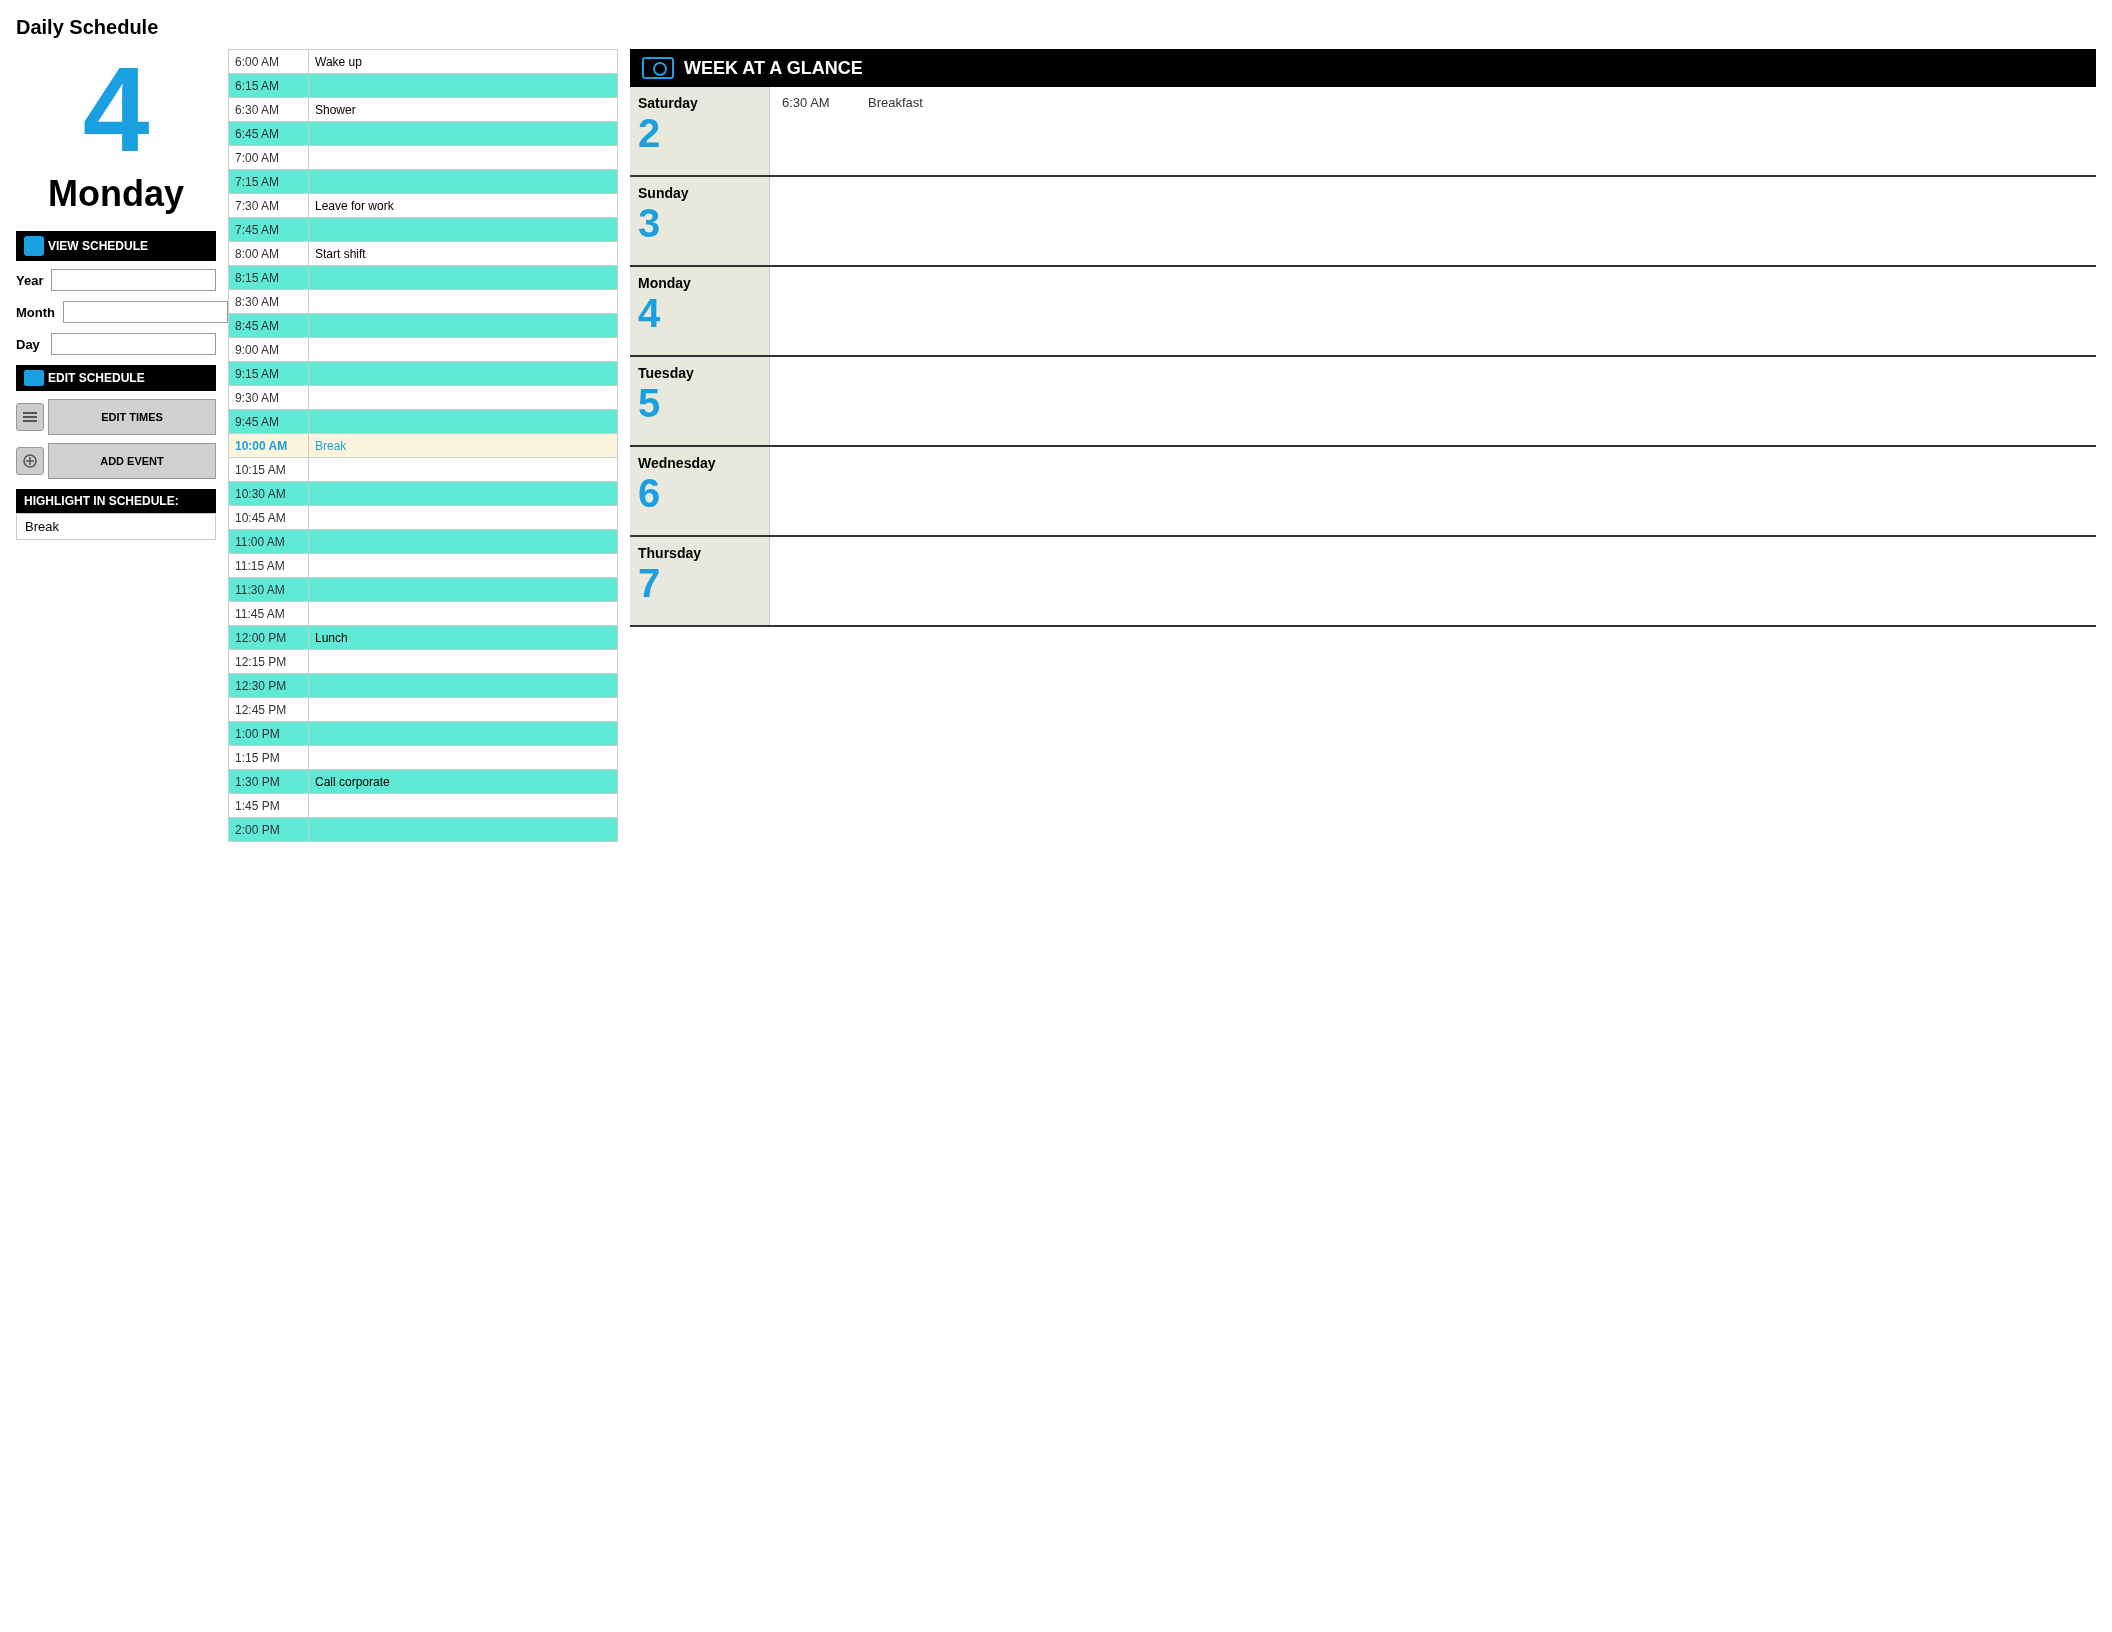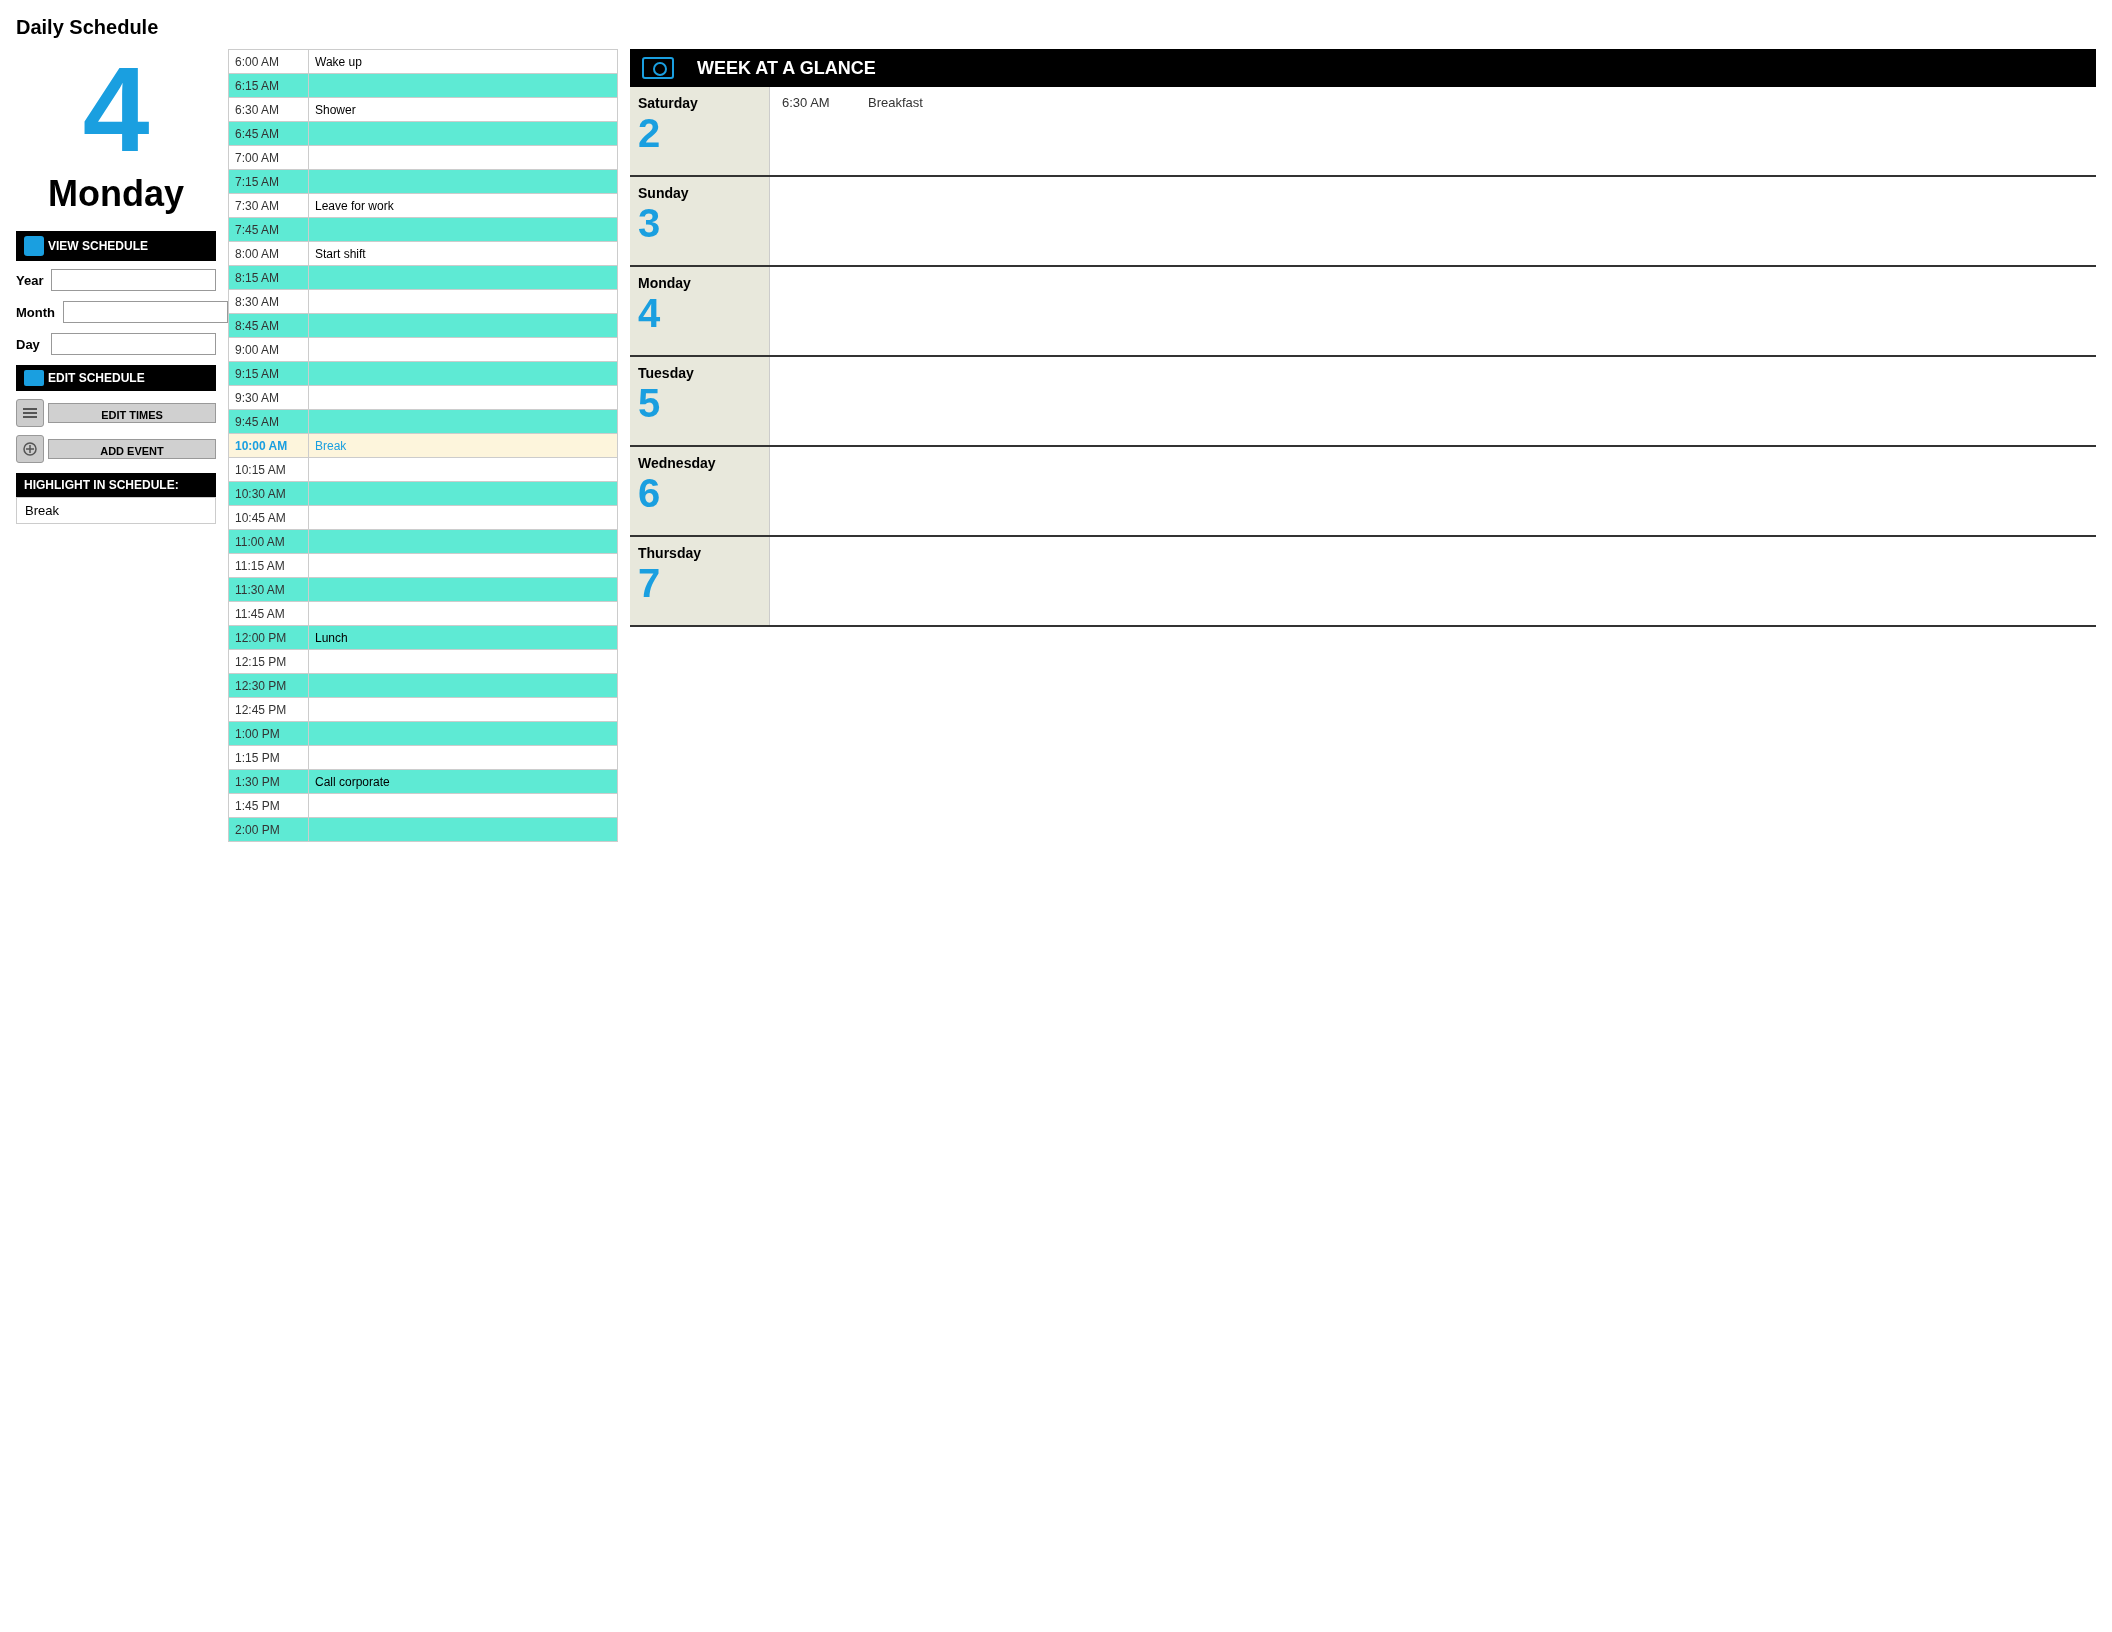--- a/index.html
+++ b/index.html
@@ -104,21 +104,21 @@
     }
     .btn-main {
       flex: 1;
       background: #d0d0d0;
       border: 1px solid #999;
       padding: 5px 8px;
       font-size: 11px;
       font-weight: bold;
       text-align: center;
       cursor: pointer;
-      height: 20px;
+      height: 36px;
     }
     .highlight-section {
       margin-top: 10px;
     }
     .highlight-header {
       background: #000;
       color: #fff;
       font-weight: bold;
       font-size: 12px;
       padding: 5px 8px;
@@ -208,21 +208,21 @@
 
     
     .week-section {
       flex: 1;
     }
     .week-header {
       background: #000;
       color: #fff;
       display: flex;
       align-items: center;
-      gap: 23px;
+      gap: 10px;
       padding: 8px 12px;
     }
     .week-header-title {
       font-size: 18px;
       font-weight: bold;
     }
     .icon-camera {
       width: 32px;
       height: 22px;
       border: 2px solid #1a9fe0;

